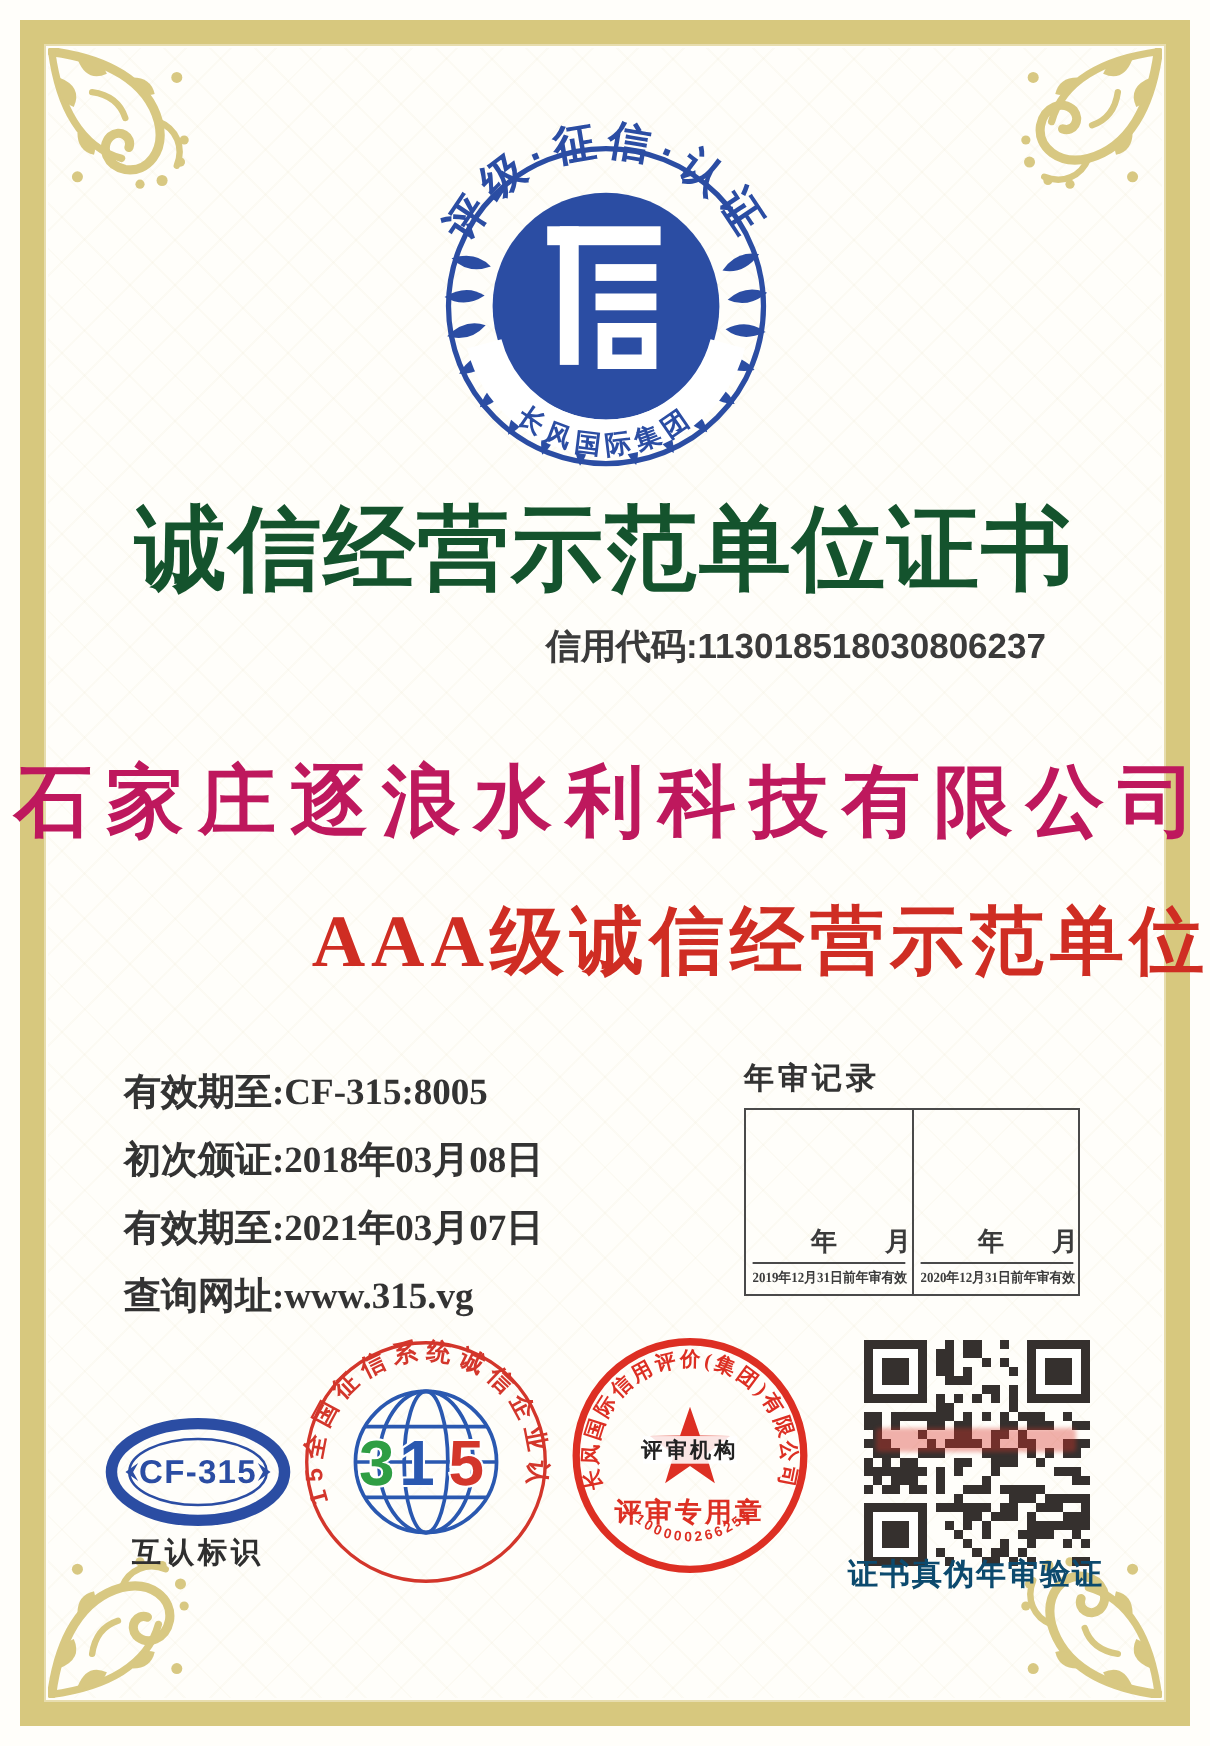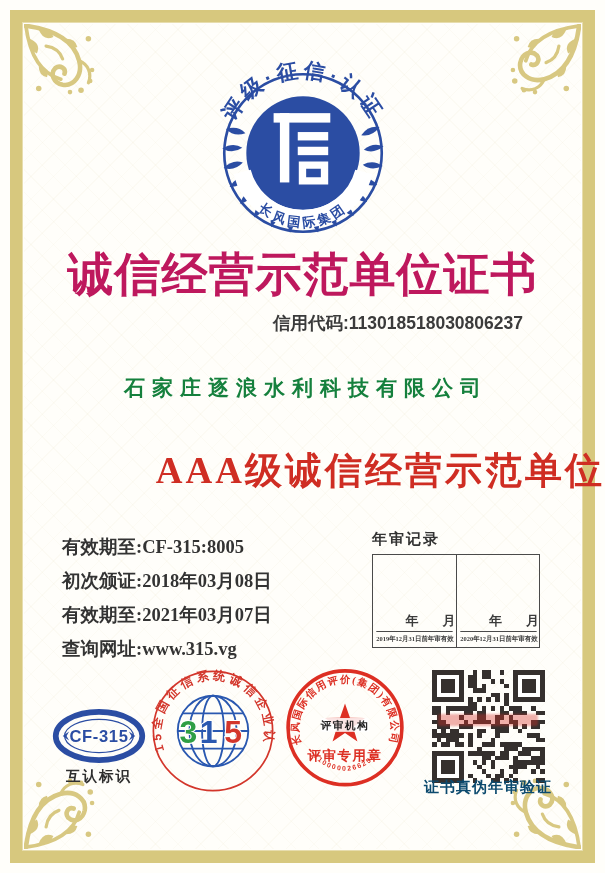--- a/index.html
+++ b/index.html
@@ -14,24 +14,24 @@
          box-shadow:inset 0 0 0 1px #e7ddae;}
   .corner{position:absolute;width:92px;height:92px;pointer-events:none;opacity:.92;}
   .c-tl{top:24px;left:24px;}
   .c-tr{top:24px;right:24px;transform:rotate(90deg);}
   .c-br{bottom:24px;right:24px;transform:rotate(180deg);}
   .c-bl{bottom:24px;left:24px;transform:rotate(270deg);}
 
   .emblem{position:absolute;top:52px;left:50%;transform:translateX(-50%);}
 
   .title{position:absolute;top:244px;left:0;width:100%;text-align:center;
-         font-size:46px;font-weight:700;color:#be185d;letter-spacing:1px;}
+         font-size:46px;font-weight:700;color:#14532d;letter-spacing:1px;}
   .credit{position:absolute;top:311px;right:82px;font-size:17.5px;font-weight:700;color:#3b3b3b;}
   .company{position:absolute;top:374px;left:0;width:100%;text-align:center;
-           font-size:21px;font-weight:700;color:#15803d;letter-spacing:7px;text-indent:7px;}
+           font-size:39px;font-weight:700;color:#be185d;letter-spacing:7px;text-indent:7px;}
   .award{position:absolute;top:446px;left:0;width:100%;text-align:right;
          font-family:"Liberation Serif",serif;font-size:37px;font-weight:700;
          color:#cf2d23;letter-spacing:3px;}
 
   .details{position:absolute;left:62px;top:530px;font-family:"Liberation Serif",serif;
            font-size:18.5px;font-weight:700;color:#333;line-height:34px;}
 
   .annual{position:absolute;left:372px;top:530px;width:168px;
           font-family:"Liberation Serif",serif;color:#333;}
   .annual-title{font-size:15px;font-weight:700;letter-spacing:2px;}

